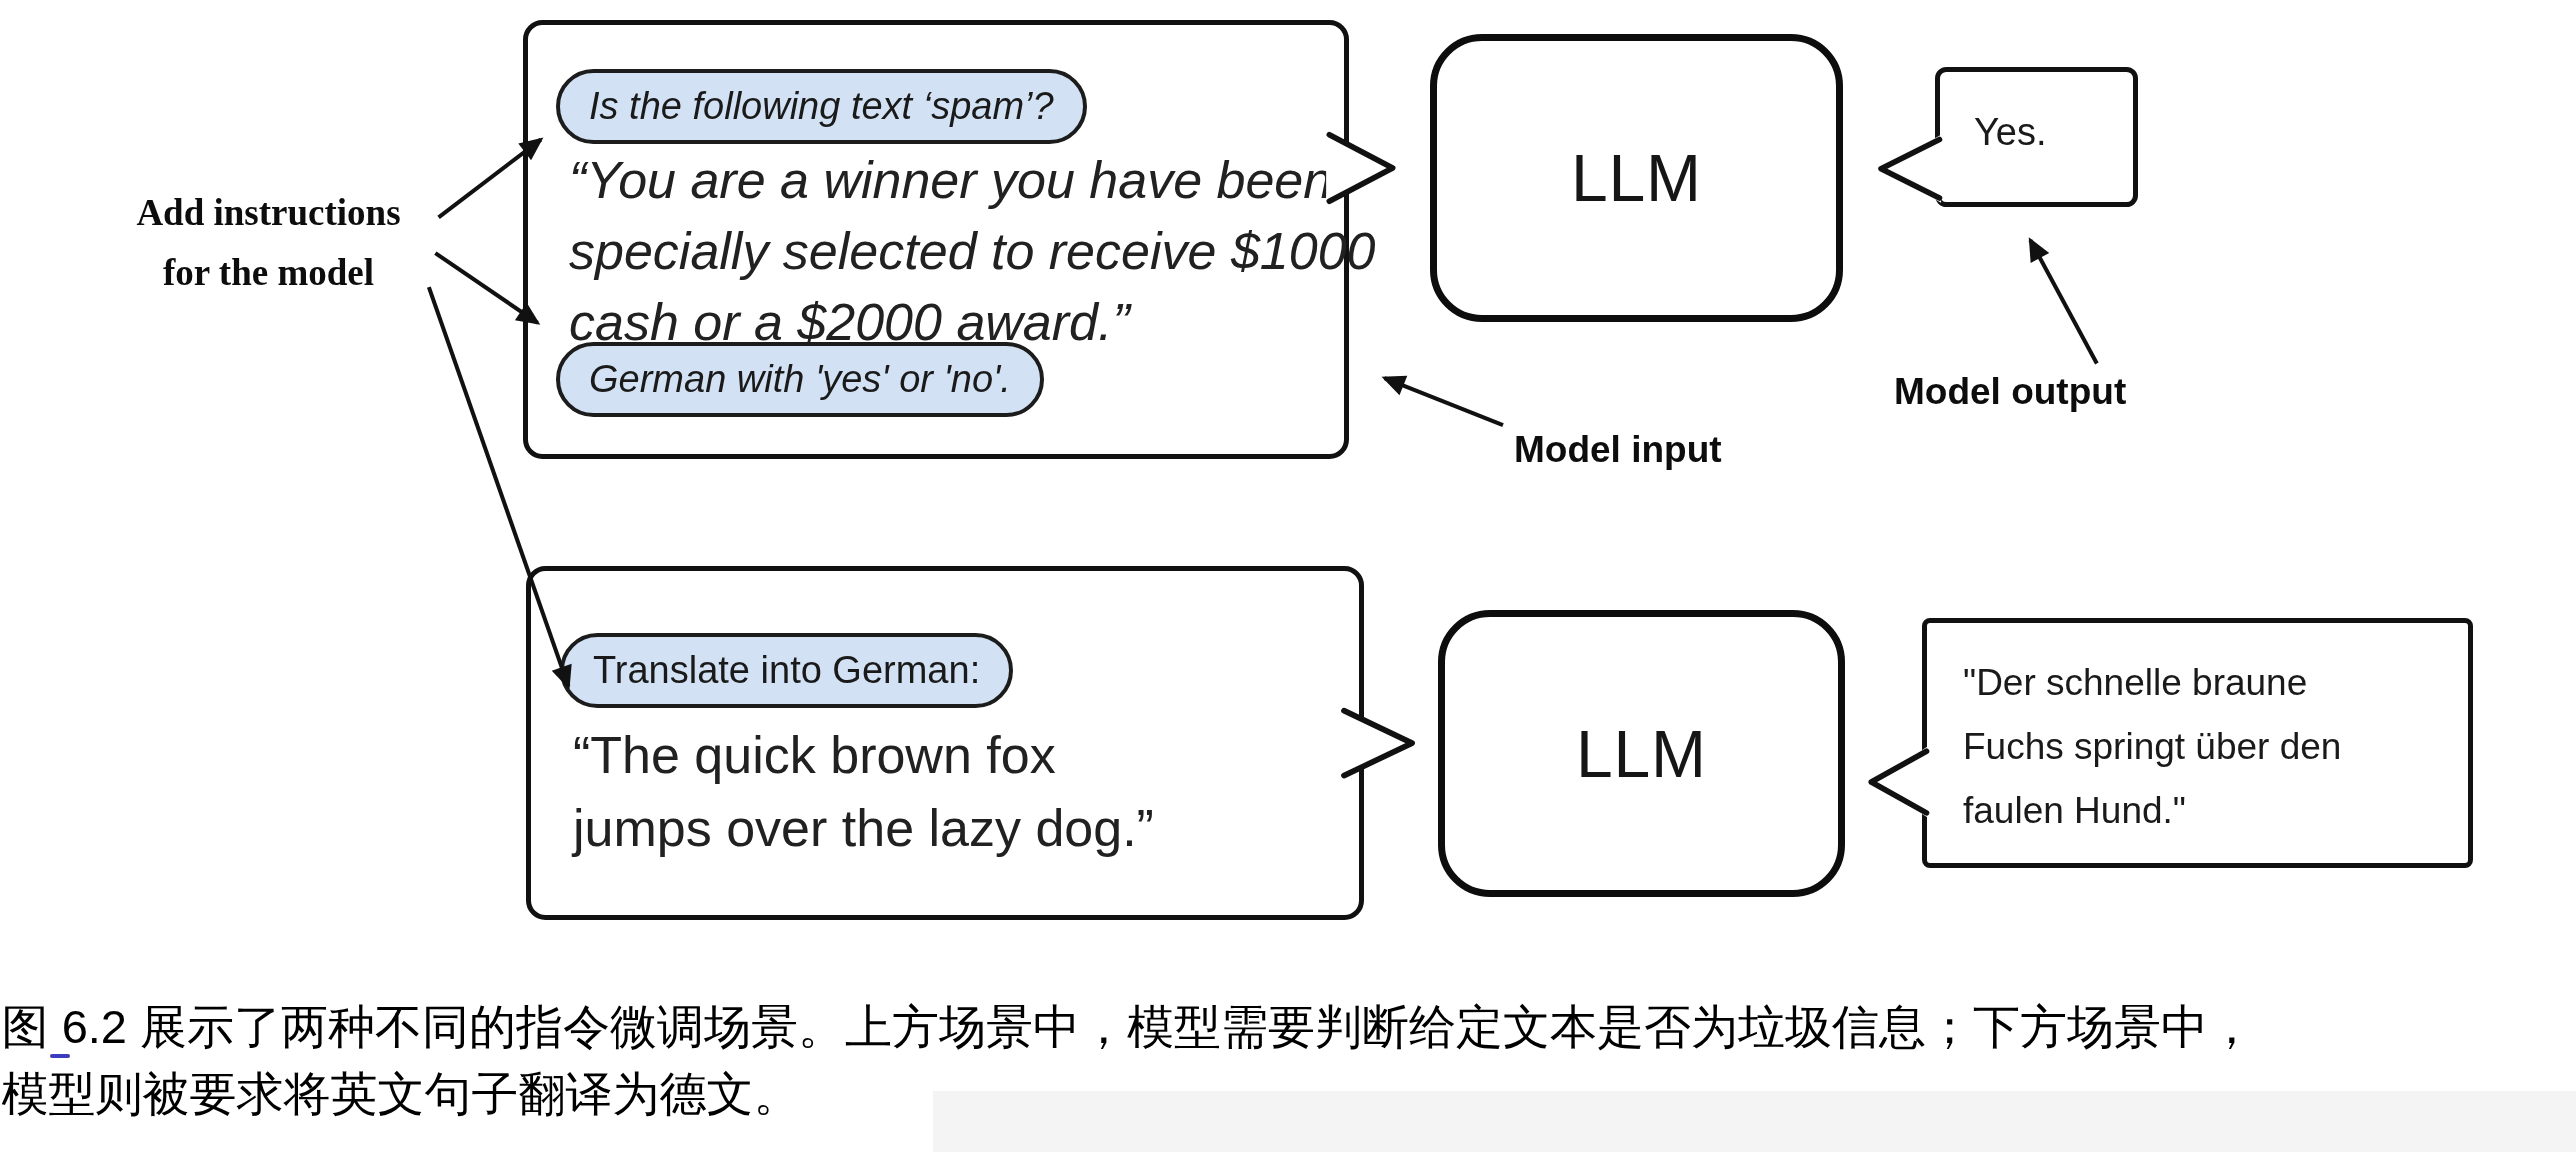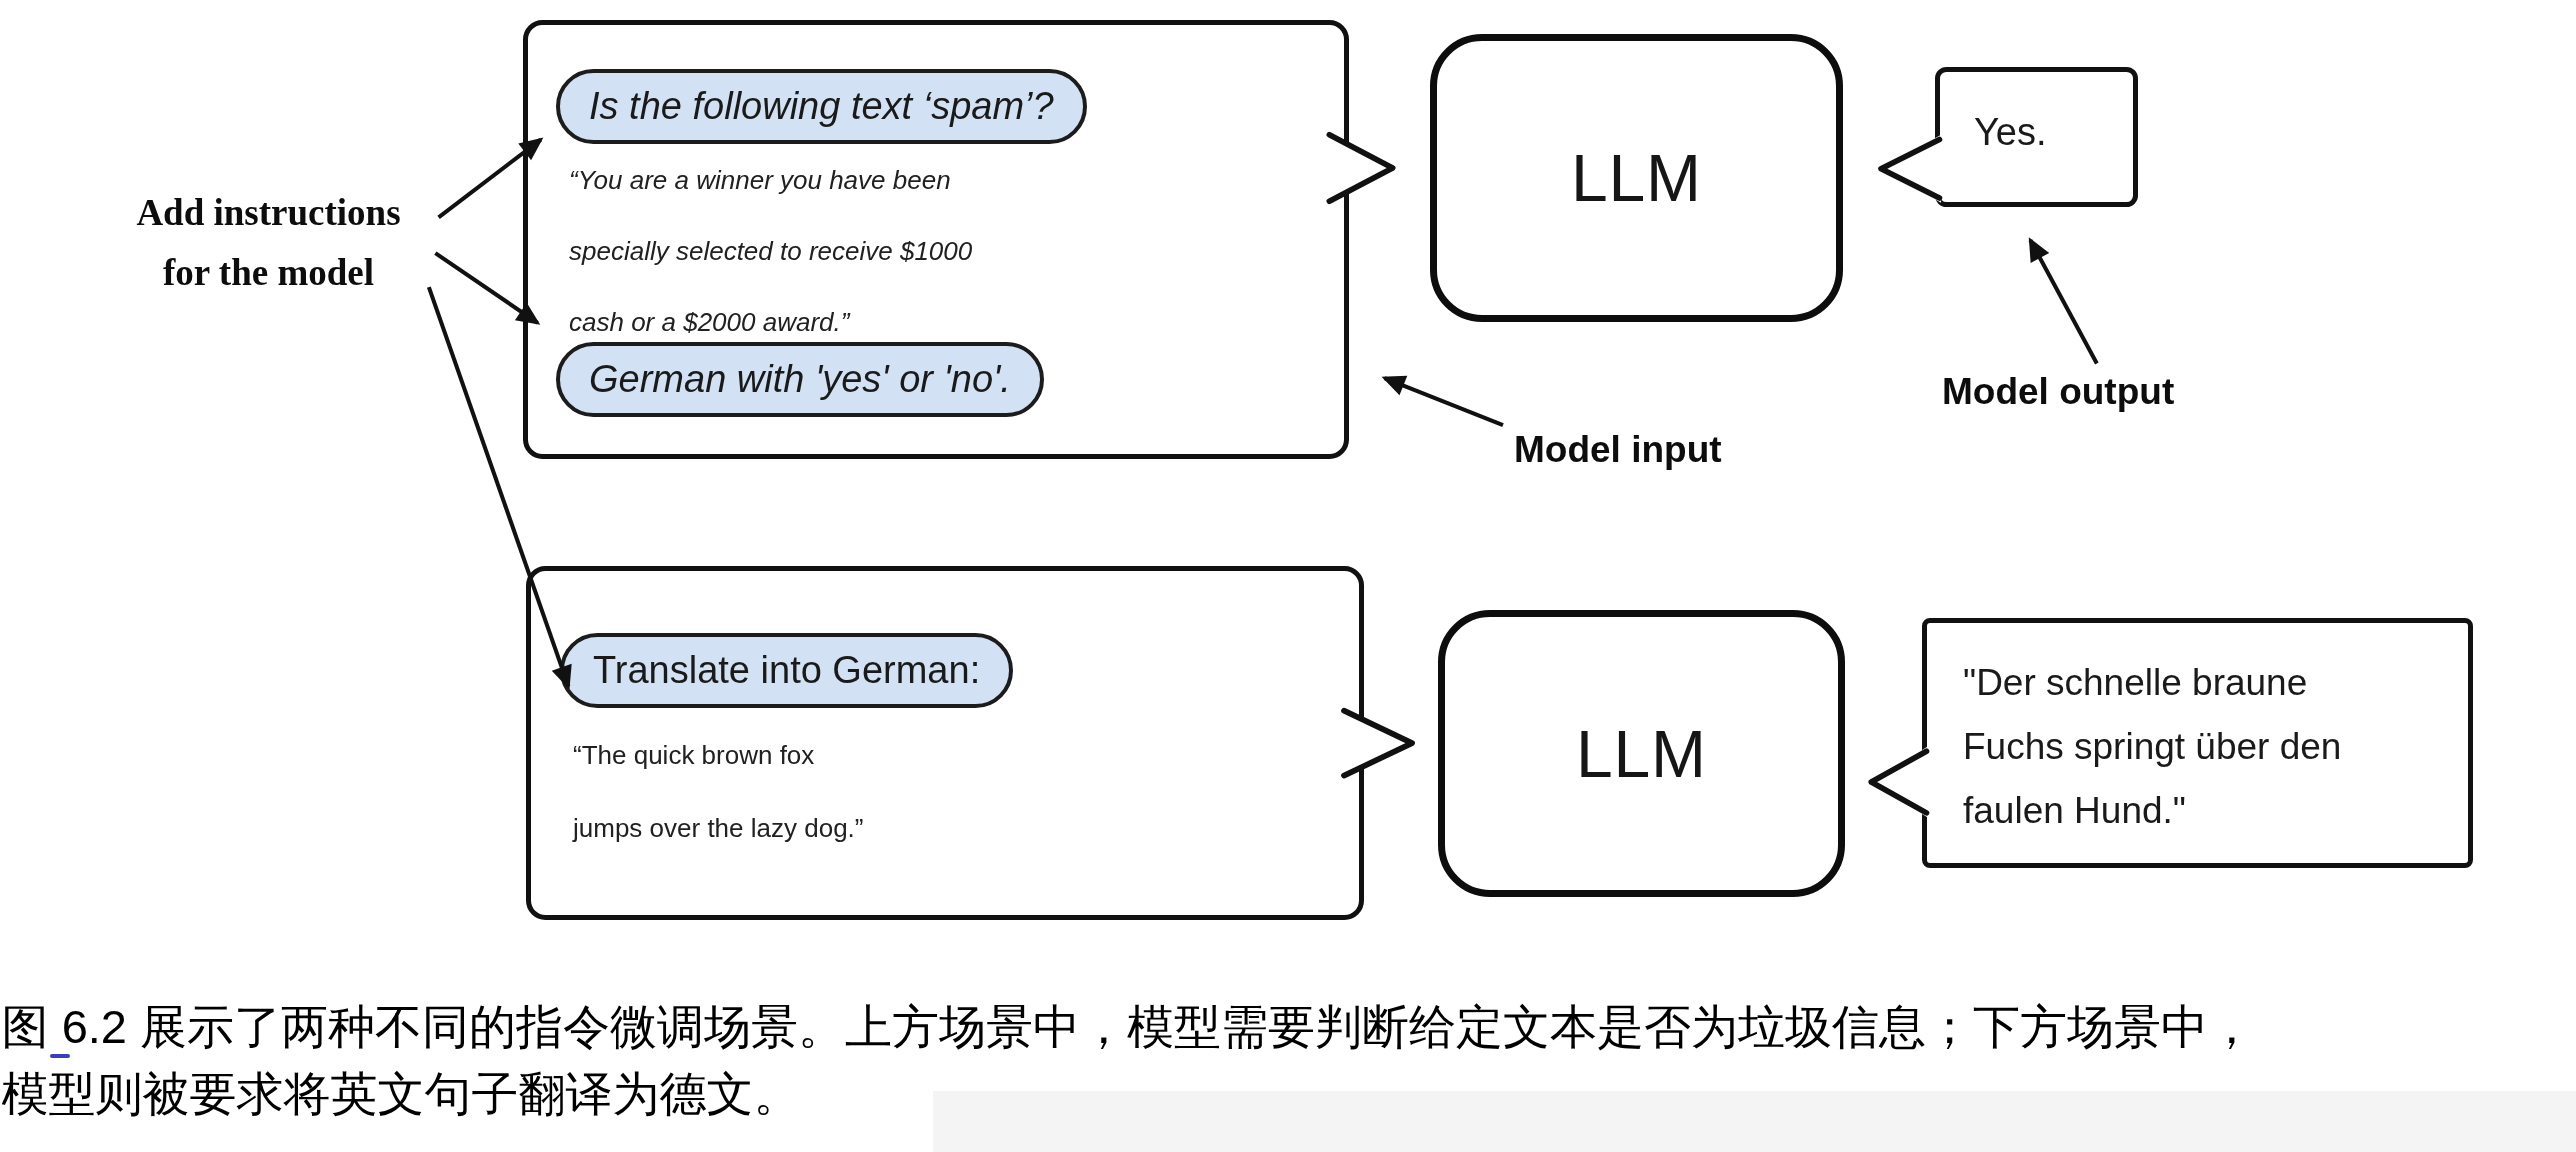--- a/index.html
+++ b/index.html
@@ -17,21 +17,21 @@
     display:flex;align-items:center;justify-content:center;
   }
   .llm-box .llm-text{font-size:66px;font-weight:400;letter-spacing:0.8px;color:#161616;}
   .bubble{
     position:absolute;background:#ffffff;border:5.7px solid #111;border-radius:11.4px;
   }
   .pill{
     position:absolute;background:#d2e2f4;border:4px solid #1c1c1c;border-radius:39px;
     height:67px;line-height:67px;padding:0 29px;font-size:38px;white-space:nowrap;color:#1a1a1a;
   }
-  .bodytext{position:absolute;font-size:26px;color:#212121;}
+  .bodytext{position:absolute;font-size:52px;color:#212121;}
   .bodytext div{height:71px;line-height:71px;white-space:nowrap;}
   .bodytext.wide div{height:73px;line-height:73px;}
   .bubble-text{position:absolute;font-size:38px;color:#1a1a1a;white-space:nowrap;}
   .bubble-lines{position:absolute;font-size:37px;color:#1a1a1a;}
   .bubble-lines div{height:64px;line-height:64px;white-space:nowrap;}
   
   .anno{
     position:absolute;font-weight:bold;font-size:37px;color:#0d0d0d;white-space:nowrap;
   }
   .anno.center{text-align:center;font-family:Liberation Serif, serif;}
@@ -68,21 +68,21 @@
     <span class="llm-text">LLM</span>
   </div>
 
   <div class="bubble" style="left:1935px;top:67px;width:193px;height:130px;">
     <span class="bubble-text" style="left:34px;top:39px;">Yes.</span>
   </div>
 
   <div class="anno" style="left:1514px;top:420px;">
     <div class="ln">Model input</div>
   </div>
-  <div class="anno" style="left:1942px;top:362px;">
+  <div class="anno" style="left:1894px;top:362px;">
     <div class="ln">Model output</div>
   </div>
 
   <div class="input-box" style="left:526px;top:566px;width:828px;height:344px;">
     <div class="pill" style="left:29px;top:62px;">Translate into German:</div>
     <div class="bodytext wide" style="left:42px;top:148px;">
       <div>“The quick brown fox</div>
       <div>jumps over the lazy dog.”</div>
     </div>
   </div>

